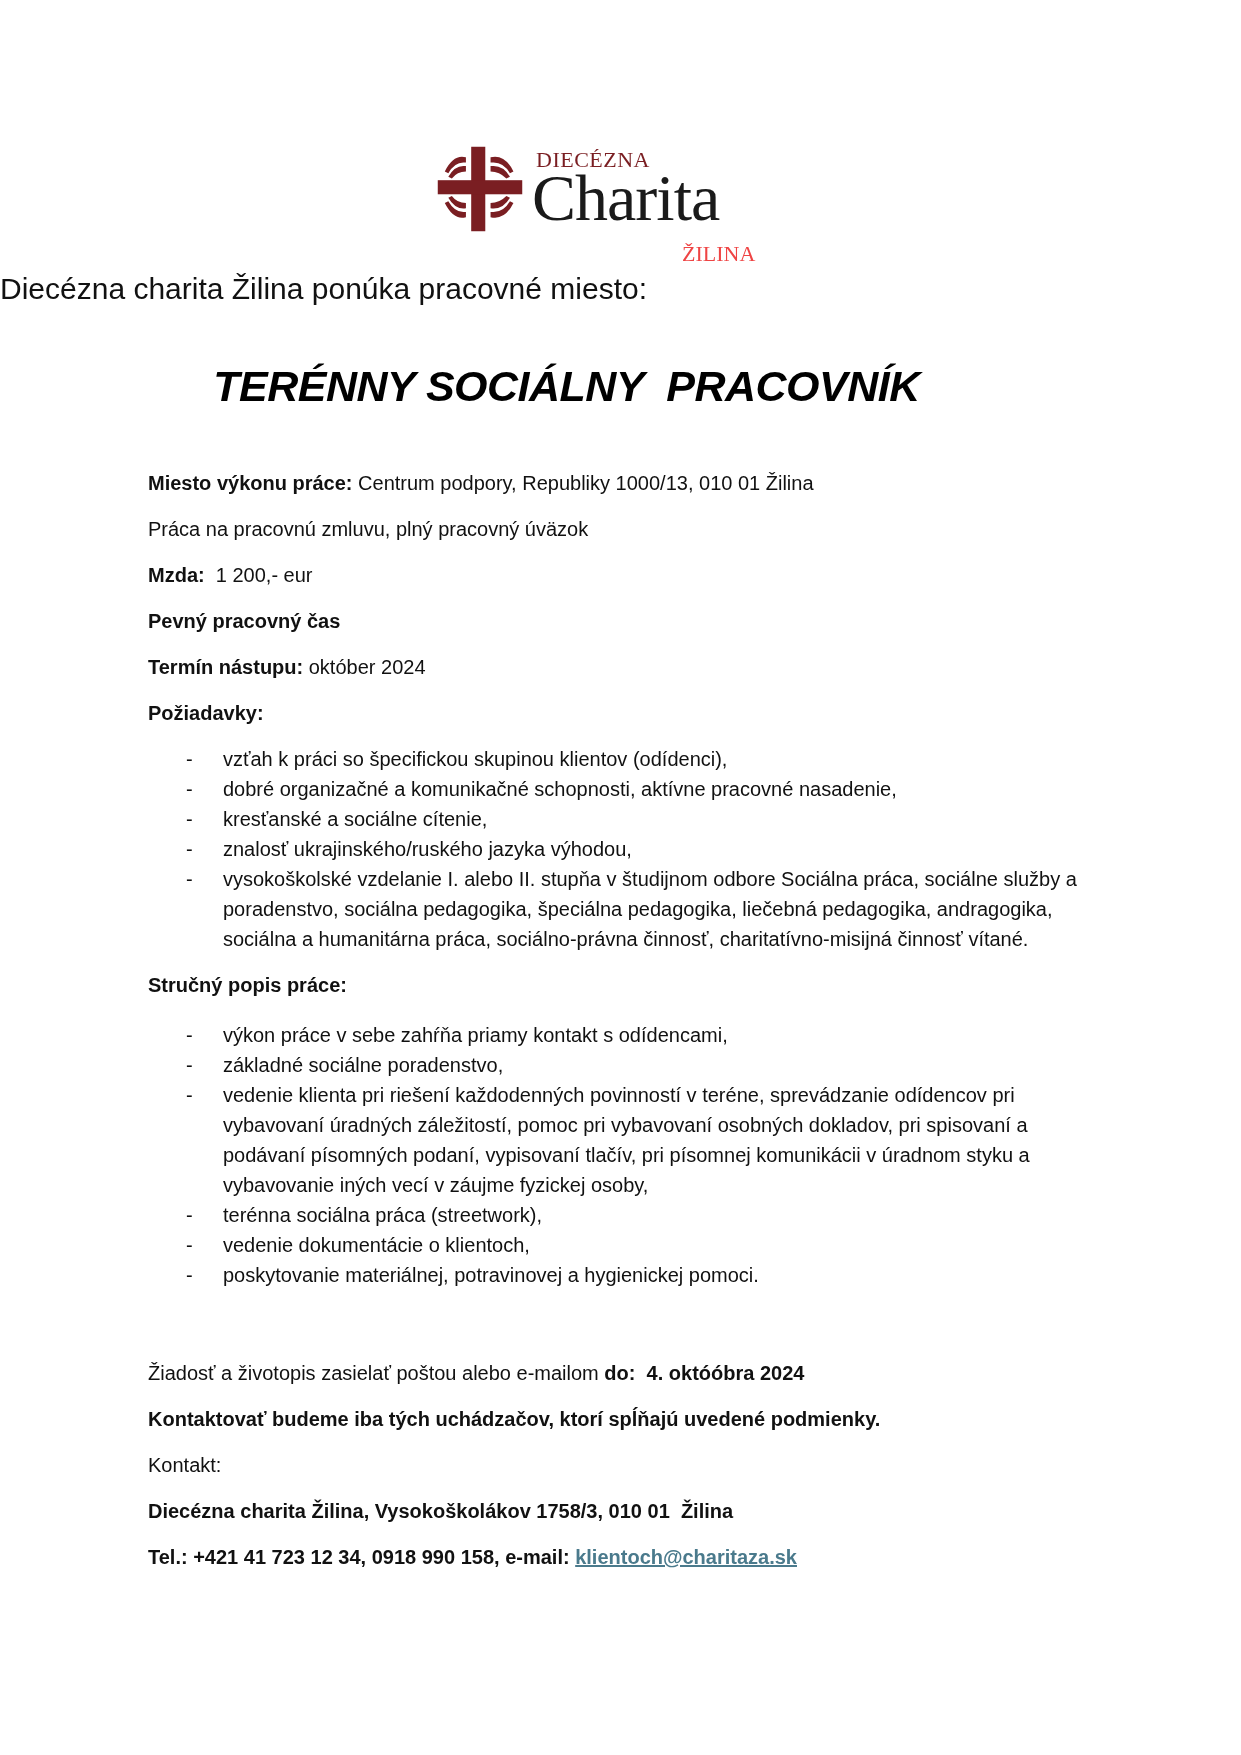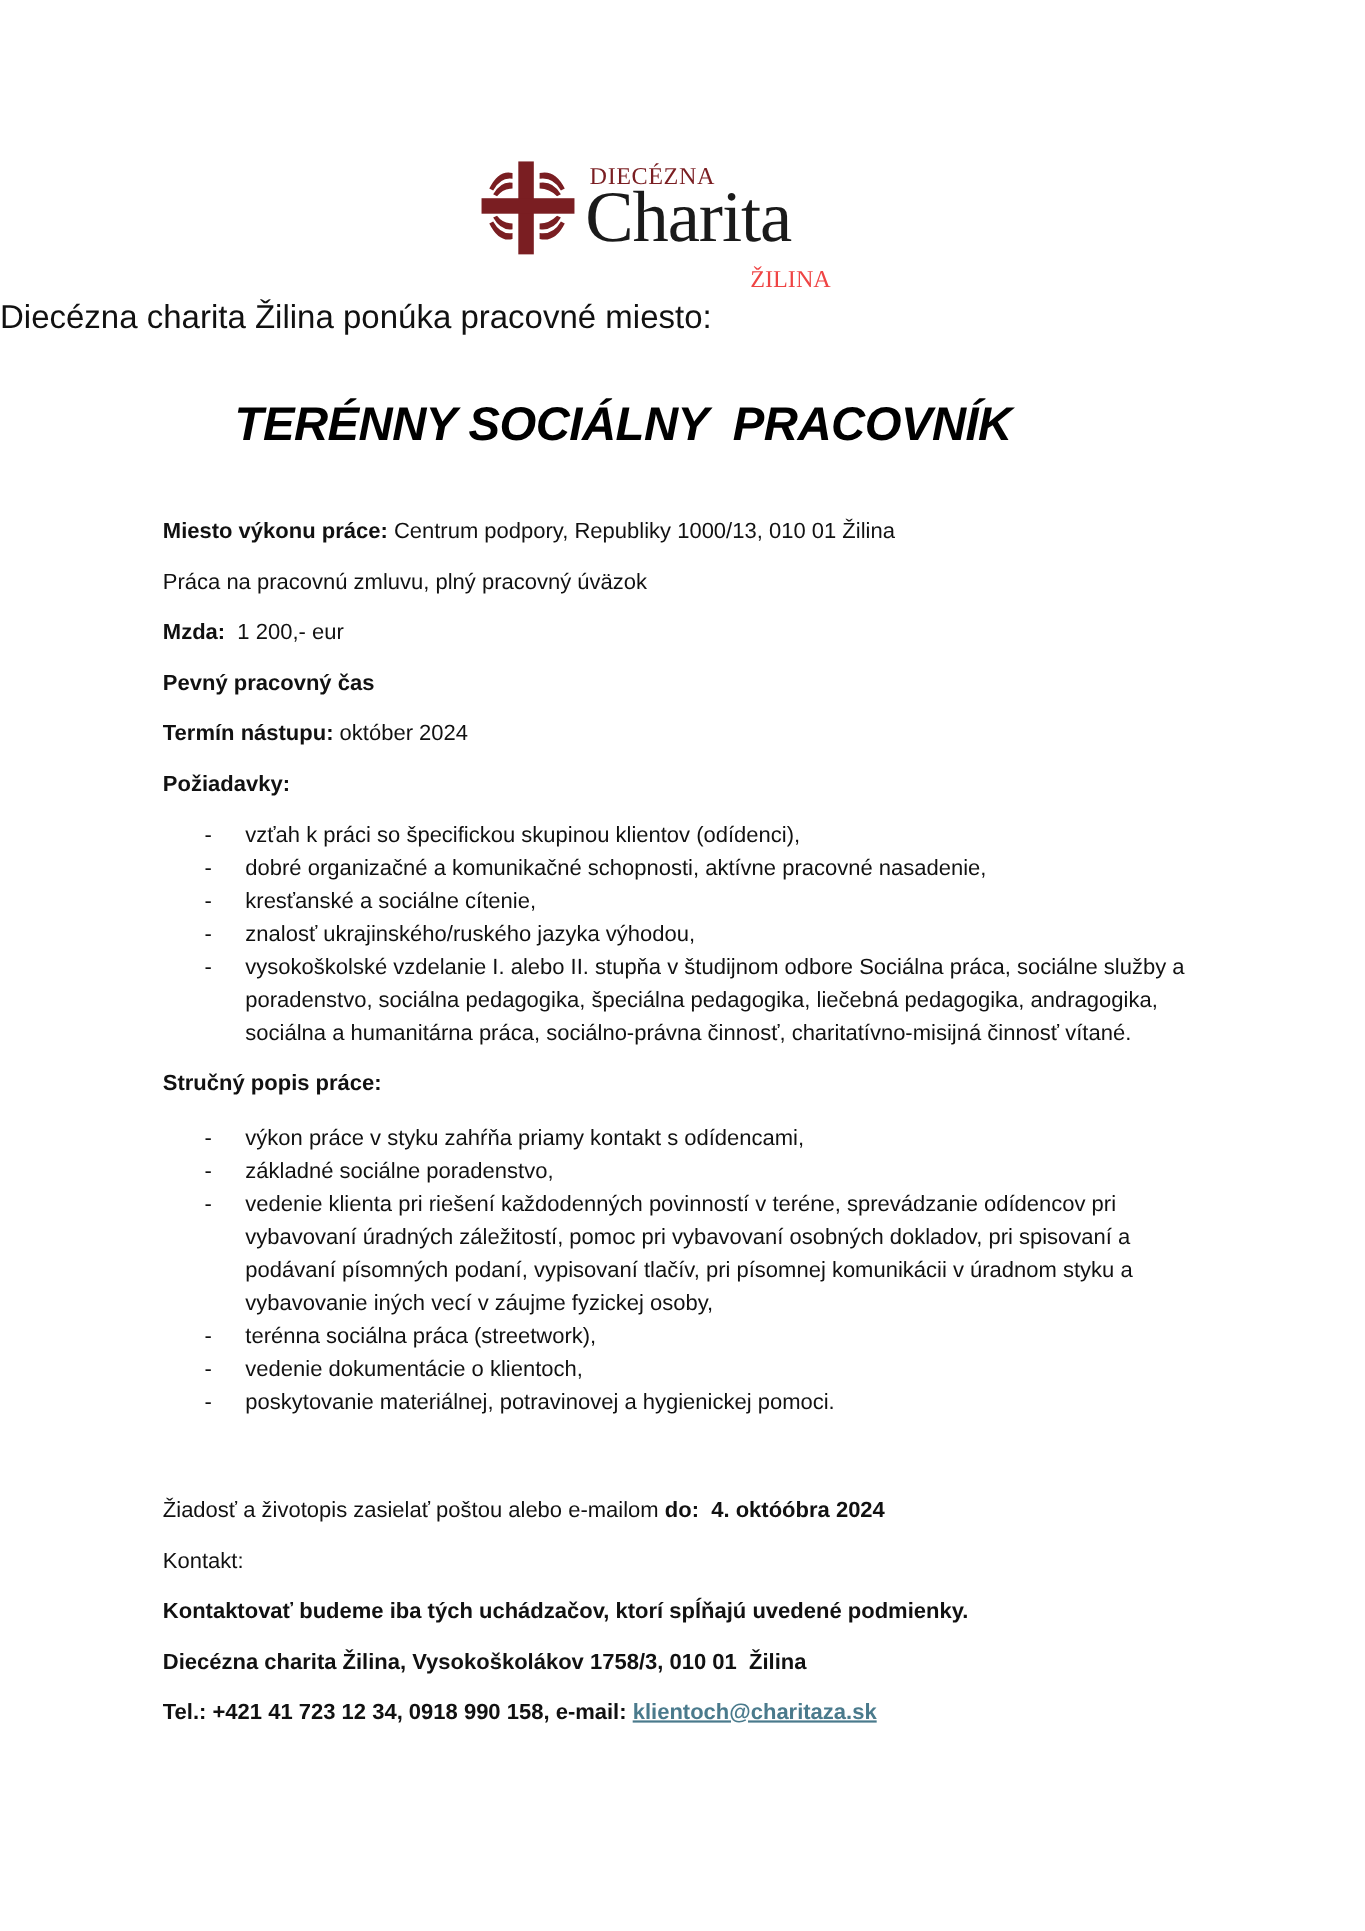--- a/index.html
+++ b/index.html
@@ -90,30 +90,30 @@
   <p class="para b">Požiadavky:</p>
   <ul class="list">
     <li><span class="dash">-</span><span>vzťah k práci so špecifickou skupinou klientov (odídenci),</span></li>
     <li><span class="dash">-</span><span>dobré organizačné a komunikačné schopnosti, aktívne pracovné nasadenie,</span></li>
     <li><span class="dash">-</span><span>kresťanské a sociálne cítenie,</span></li>
     <li><span class="dash">-</span><span>znalosť ukrajinského/ruského jazyka výhodou,</span></li>
     <li><span class="dash">-</span><span>vysokoškolské vzdelanie I. alebo II. stupňa v študijnom odbore Sociálna práca, sociálne služby a poradenstvo, sociálna pedagogika, špeciálna pedagogika, liečebná pedagogika, andragogika, sociálna a humanitárna práca, sociálno-právna činnosť, charitatívno-misijná činnosť vítané.</span></li>
   </ul>
   <p class="para b" style="margin-bottom:20px">Stručný popis práce:</p>
   <ul class="list">
-    <li><span class="dash">-</span><span>výkon práce v styku zahŕňa priamy kontakt s odídencami,</span></li>
+    <li><span class="dash">-</span><span>výkon práce v sebe zahŕňa priamy kontakt s odídencami,</span></li>
     <li><span class="dash">-</span><span>základné sociálne poradenstvo,</span></li>
     <li><span class="dash">-</span><span>vedenie klienta pri riešení každodenných povinností v teréne, sprevádzanie odídencov pri vybavovaní úradných záležitostí, pomoc pri vybavovaní osobných dokladov, pri spisovaní a podávaní písomných  podaní, vypisovaní tlačív, pri písomnej komunikácii v úradnom styku a vybavovanie iných  vecí v záujme  fyzickej osoby,</span></li>
     <li><span class="dash">-</span><span>terénna sociálna práca (streetwork),</span></li>
     <li><span class="dash">-</span><span>vedenie dokumentácie o klientoch,</span></li>
     <li><span class="dash">-</span><span>poskytovanie materiálnej, potravinovej a hygienickej pomoci.</span></li>
   </ul>
   <div class="gap"></div>
   <p class="para">
     <span>Žiadosť a životopis zasielať poštou alebo e-mailom </span><span class="b" style="white-space:pre">do:  4. októóbra 2024</span>
   </p>
+  <p class="para b">Kontaktovať budeme iba tých uchádzačov, ktorí spĺňajú uvedené podmienky.</p>
   <p class="para">Kontakt:</p>
-  <p class="para b">Kontaktovať budeme iba tých uchádzačov, ktorí spĺňajú uvedené podmienky.</p>
   <p class="para b" style="white-space:pre">Diecézna charita Žilina, Vysokoškolákov 1758/3, 010 01  Žilina</p>
   <p class="para b">
     <span>Tel.: +421 41 723 12 34, 0918 990 158, e-mail: </span><a class="email">klientoch@charitaza.sk</a>
   </p>
 </div>
 
 </body></html>

